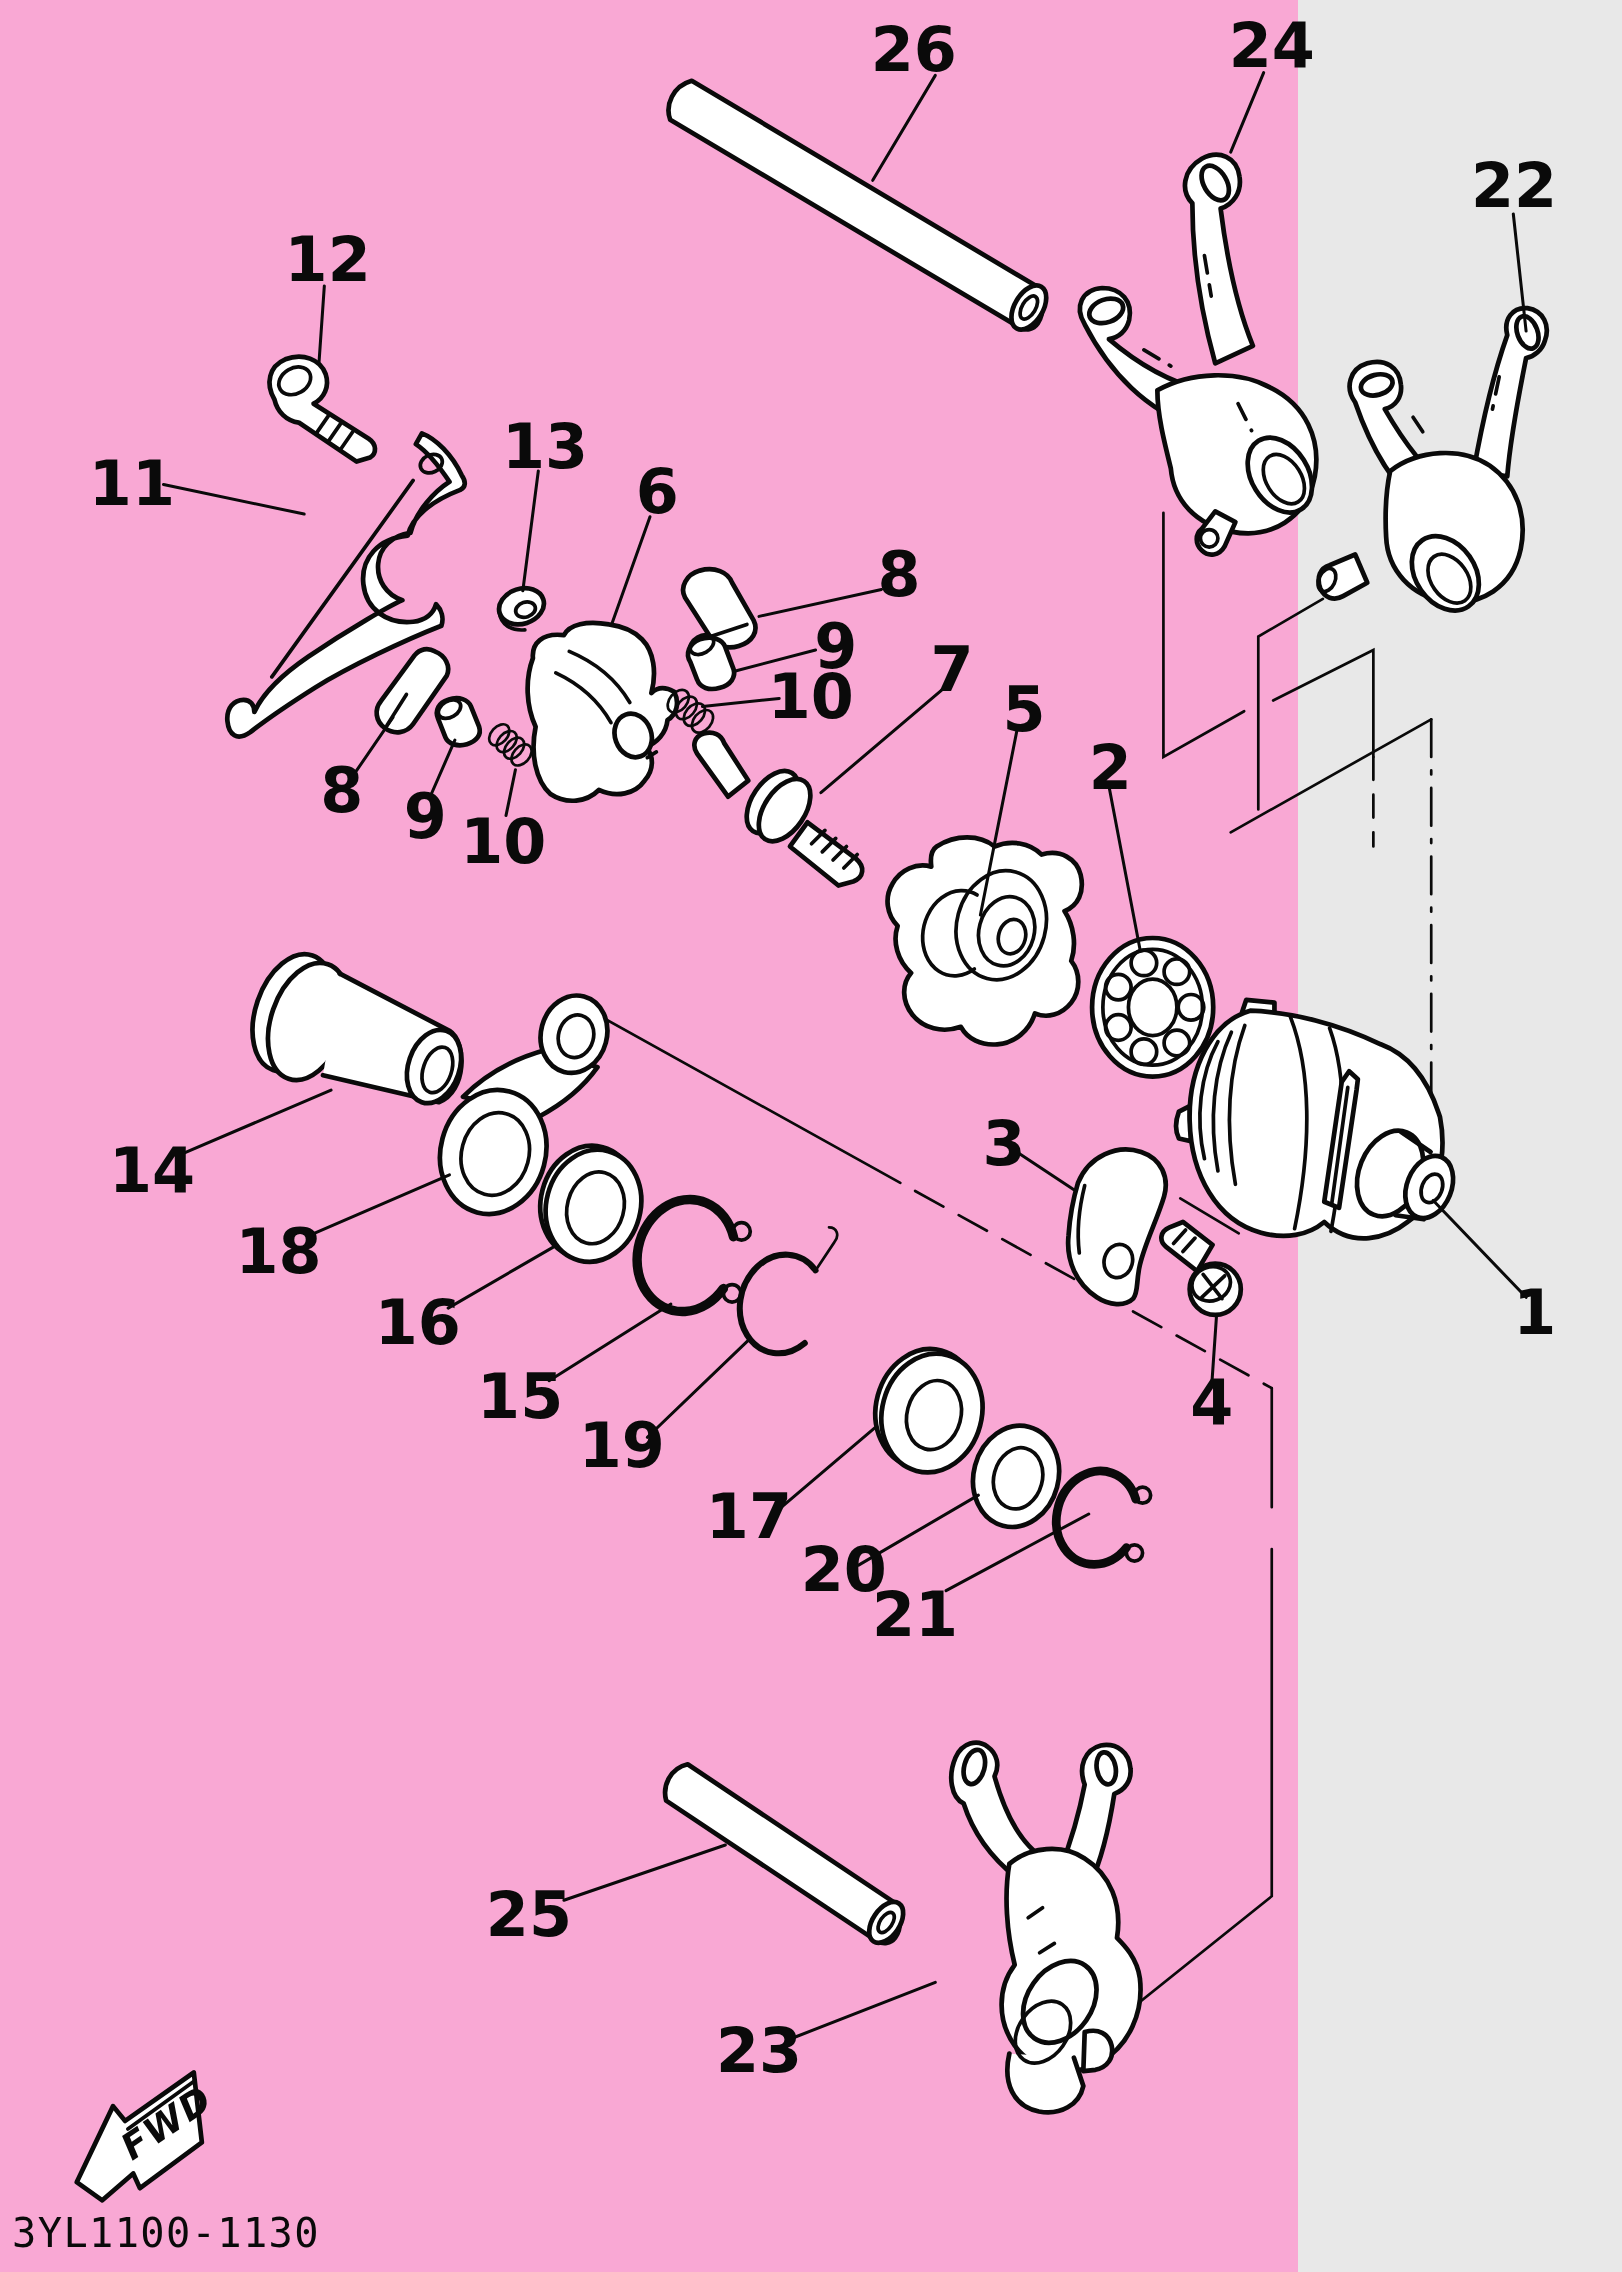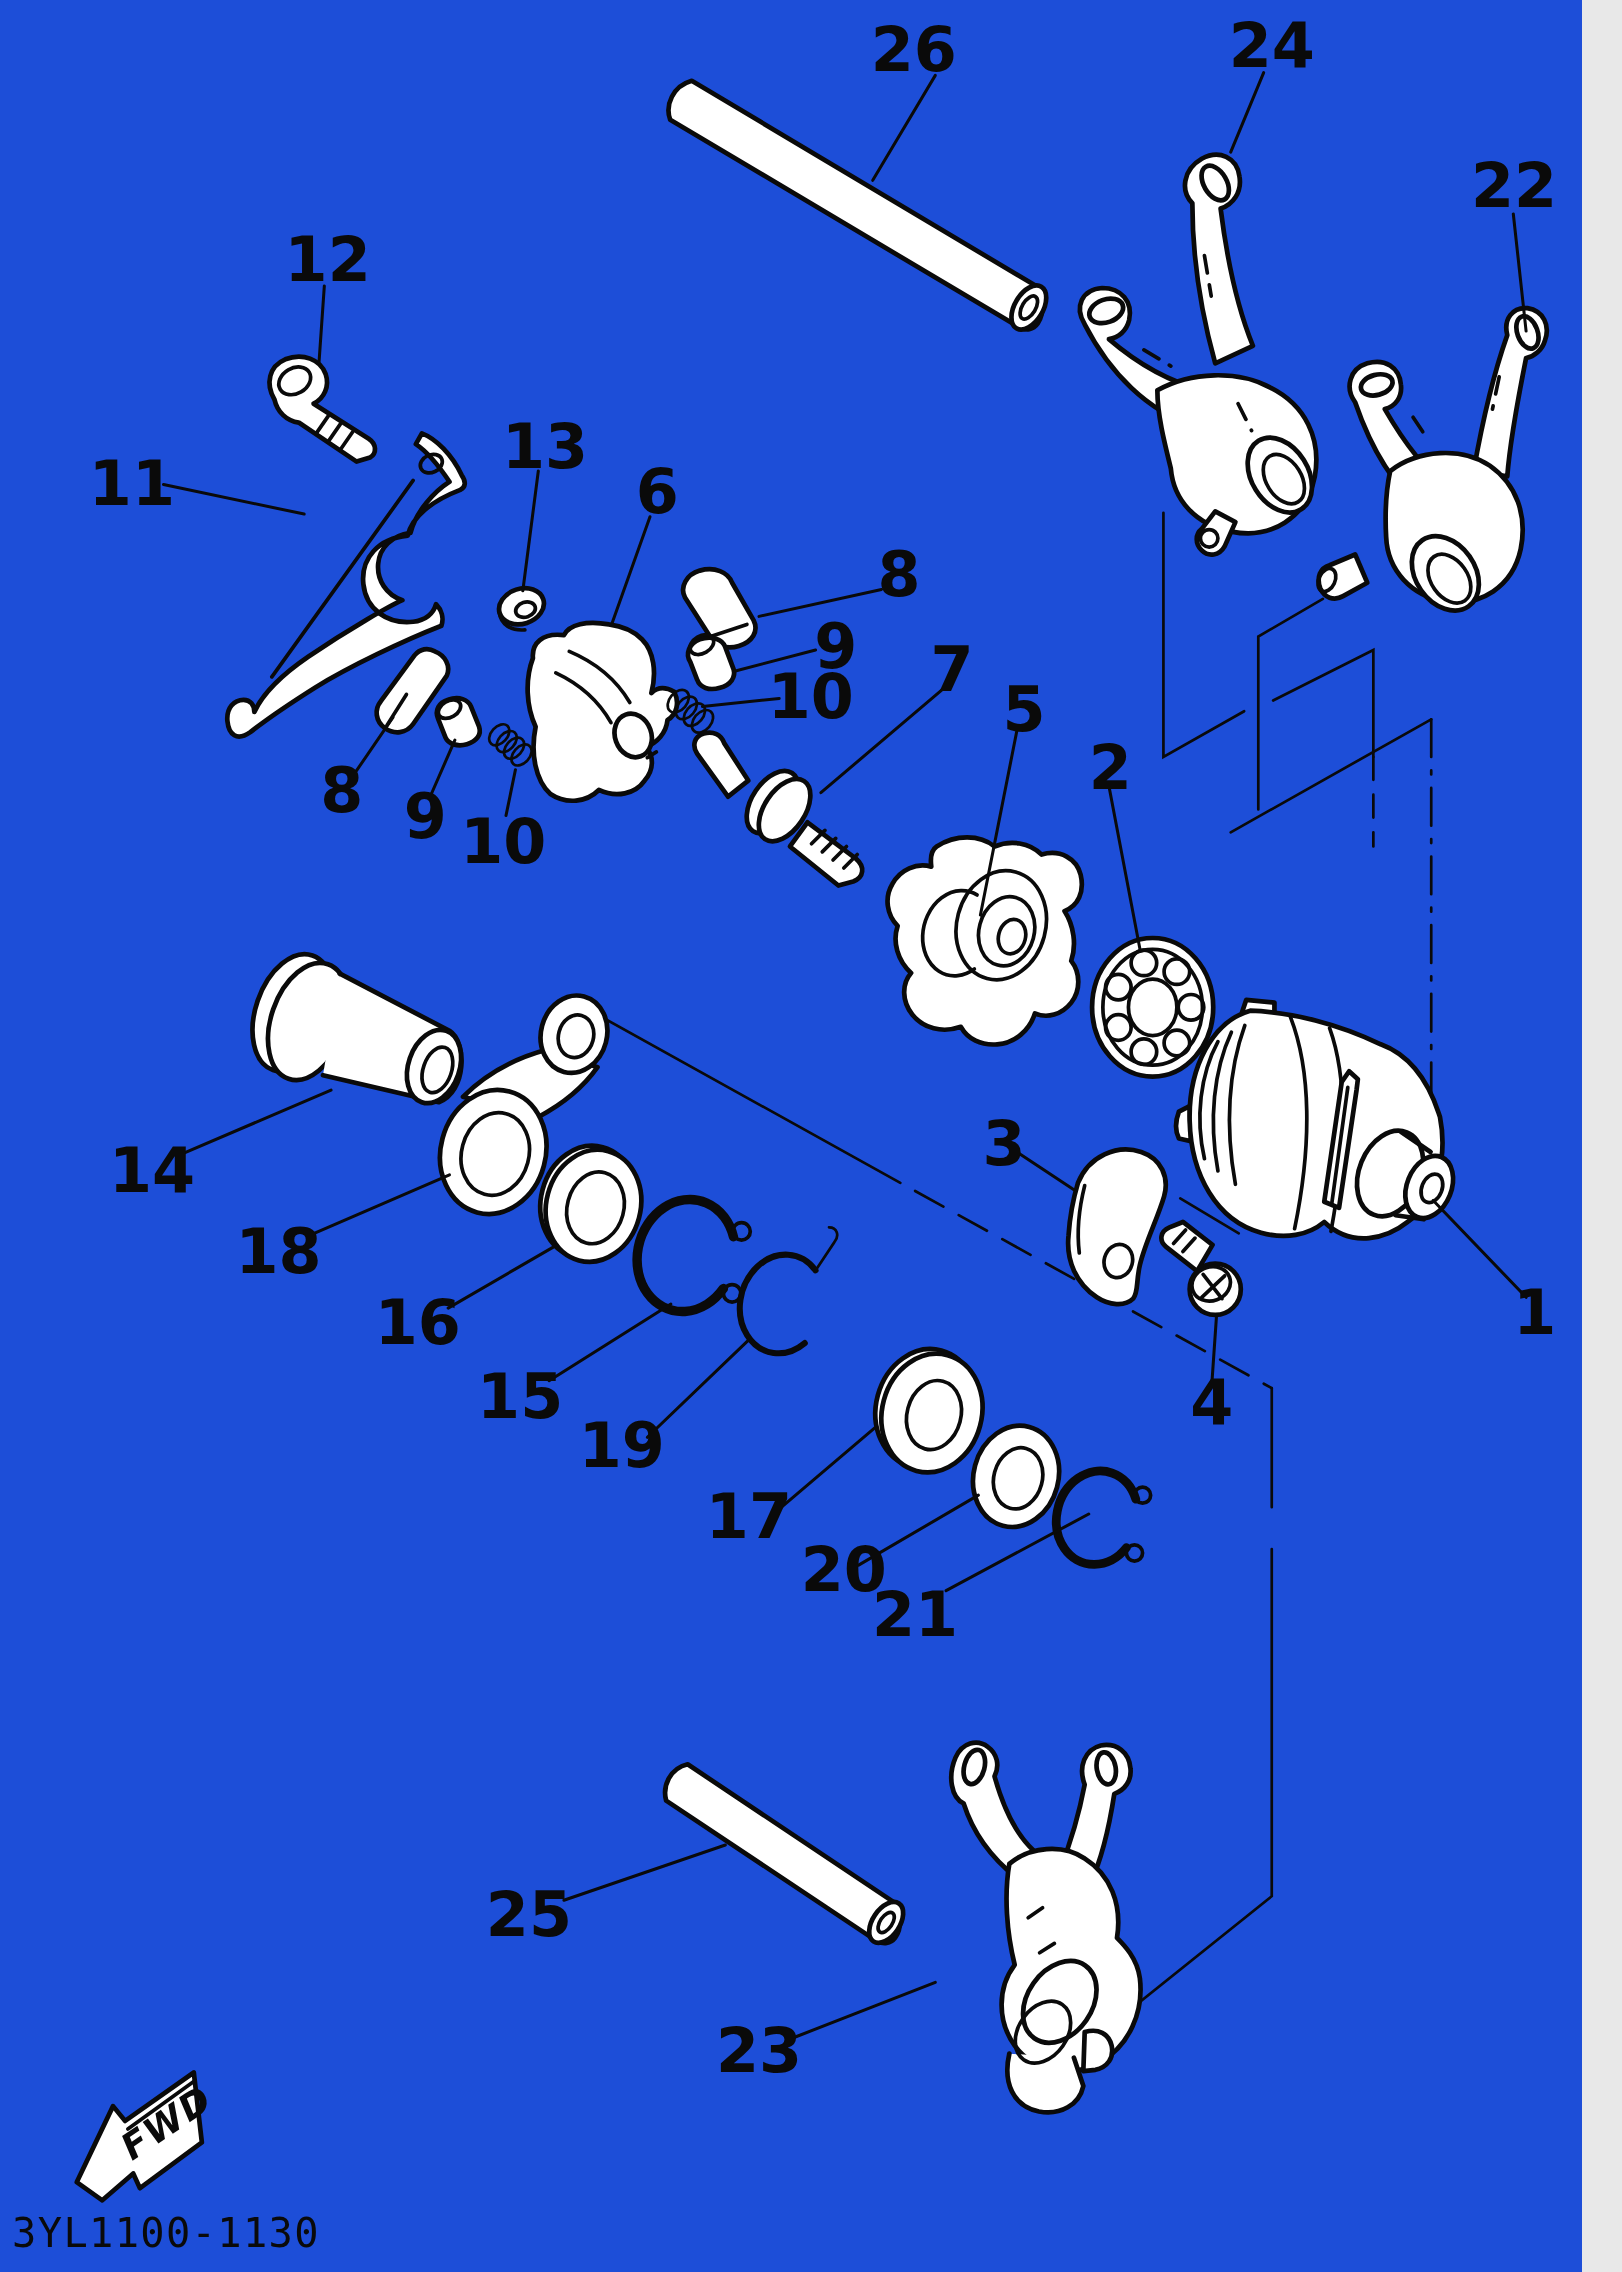--- a/index.html
+++ b/index.html
@@ -1,17 +1,17 @@
 <!DOCTYPE html>
 <html style="font-size:10.8px"><head>
 <meta charset="utf-8">
 <style>
   html,body{margin:0;padding:0;background:#e8e8e8;}
   .stage{
-    width:1582px;height:2273px;background:#1d4ed8;position:relative;
+    width:1298px;height:2273px;background:#f9a8d4;position:relative;
     font-family:"DejaVu Sans","Liberation Sans",sans-serif;
   }
   svg{display:block;}
   .outline{fill:#ffffff;stroke:#0a0a0a;stroke-width:7;stroke-linejoin:round;stroke-linecap:round;}
   .detail{fill:none;stroke:#0a0a0a;stroke-width:5.5;stroke-linejoin:round;stroke-linecap:round;}
   .thin{fill:none;stroke:#0a0a0a;stroke-width:4;stroke-linecap:round;}
   .leader{fill:none;stroke:#0a0a0a;stroke-width:4.5;stroke-linecap:round;}
   .callout{fill:#0a0a0a;font-weight:700;font-size:92px;text-anchor:middle;}
   .codetext{fill:#0a0a0a;font-family:"DejaVu Sans Mono","Liberation Mono",monospace;font-size:60px;letter-spacing:2px;}
   .fwdtext{fill:#0a0a0a;font-weight:700;font-style:italic;font-size:54px;letter-spacing:3px;}

